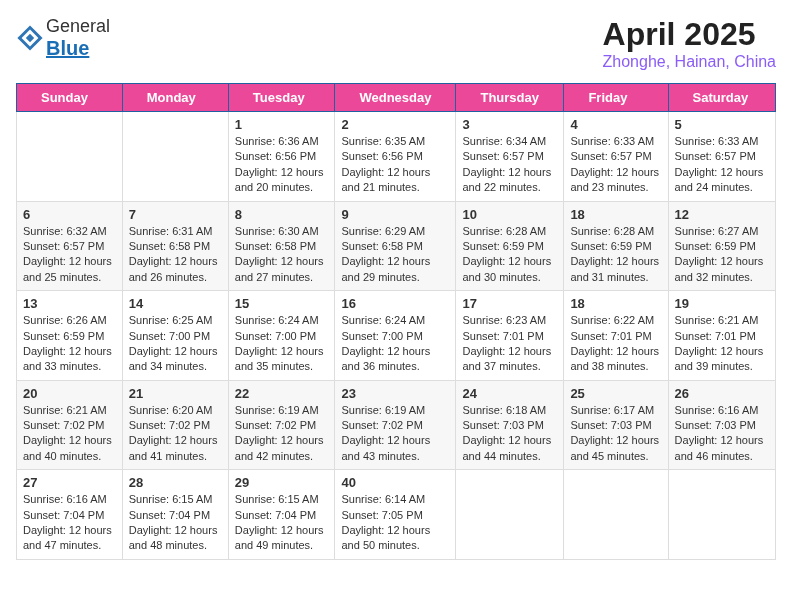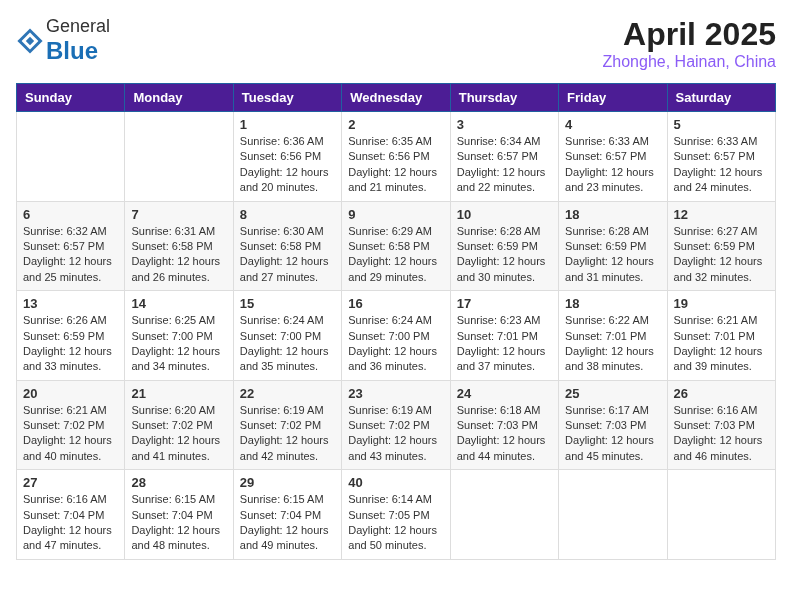--- a/index.html
+++ b/index.html
@@ -19,53 +19,53 @@
     .logo {
       display: flex;
       align-items: center;
     }
     .logo-text-general {
       font-size: 18px;
       font-weight: normal;
       color: #333;
     }
     .logo-text-blue {
-      font-size: 24px;
+      font-size: 20px;
       font-weight: bold;
       color: #1a6eb5;
+      text-decoration: underline;
     }
     .logo-icon {
       width: 28px;
       height: 28px;
       margin-right: 2px;
     }
     .title-block {
-      text-align: right;
     }
     .title-block h1 {
       font-size: 32px;
       font-weight: bold;
       color: #222;
     }
     .title-block h2 {
       font-size: 16px;
       font-weight: normal;
       color: #8b5cf6;
     }
     .calendar {
       width: 100%;
       border-collapse: collapse;
       border: 1px solid #ccc;
     }
     .calendar th {
-      background-color: #4c1d95;
+      background-color: #ec4899;
       color: #fff;
       font-size: 13px;
       font-weight: bold;
-      padding: 6px 8px;
+      padding: 6px 24px;
       text-align: left;
       border: 1px solid #2060a0;
     }
     .calendar td {
       vertical-align: top;
       padding: 5px 6px;
       border: 1px solid #ddd;
       width: 108px;
       min-height: 80px;
       font-size: 11px;

